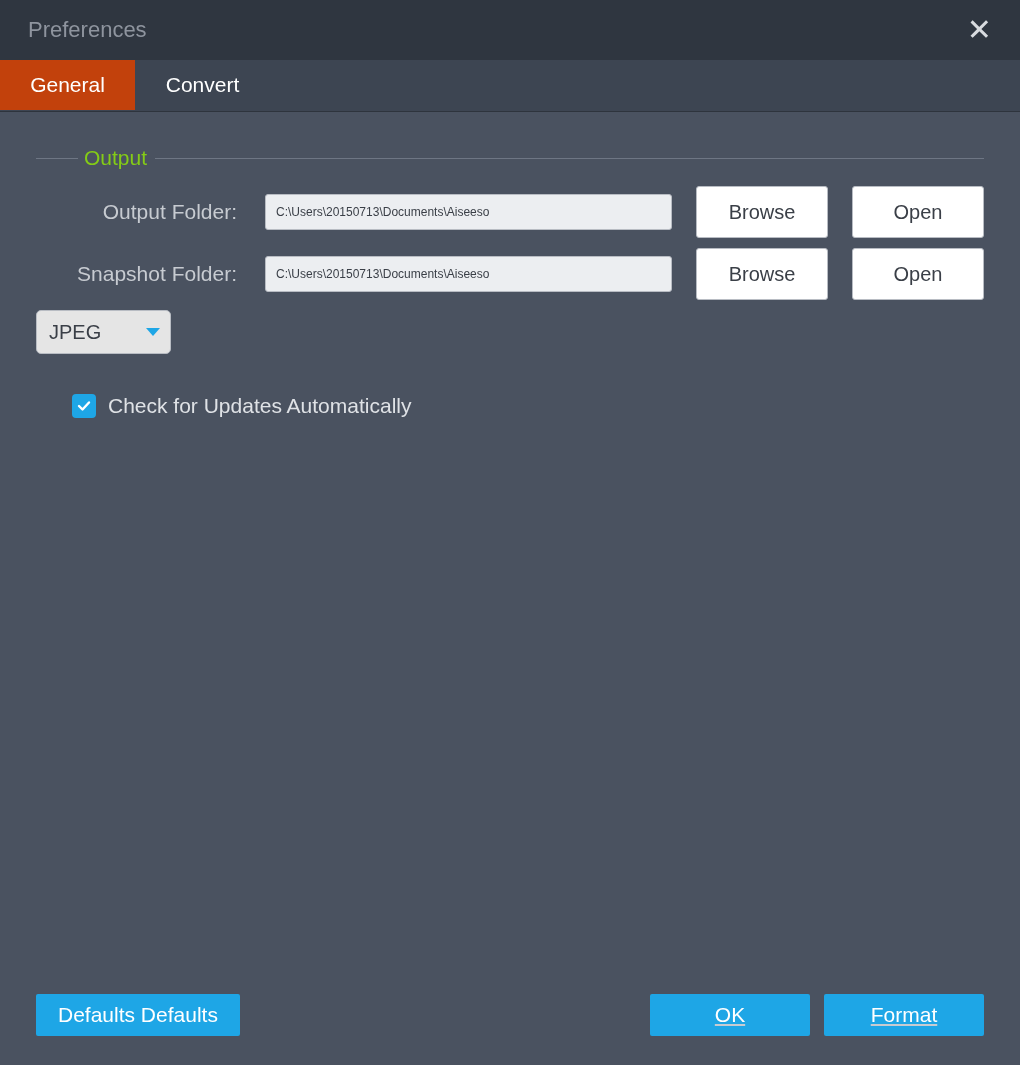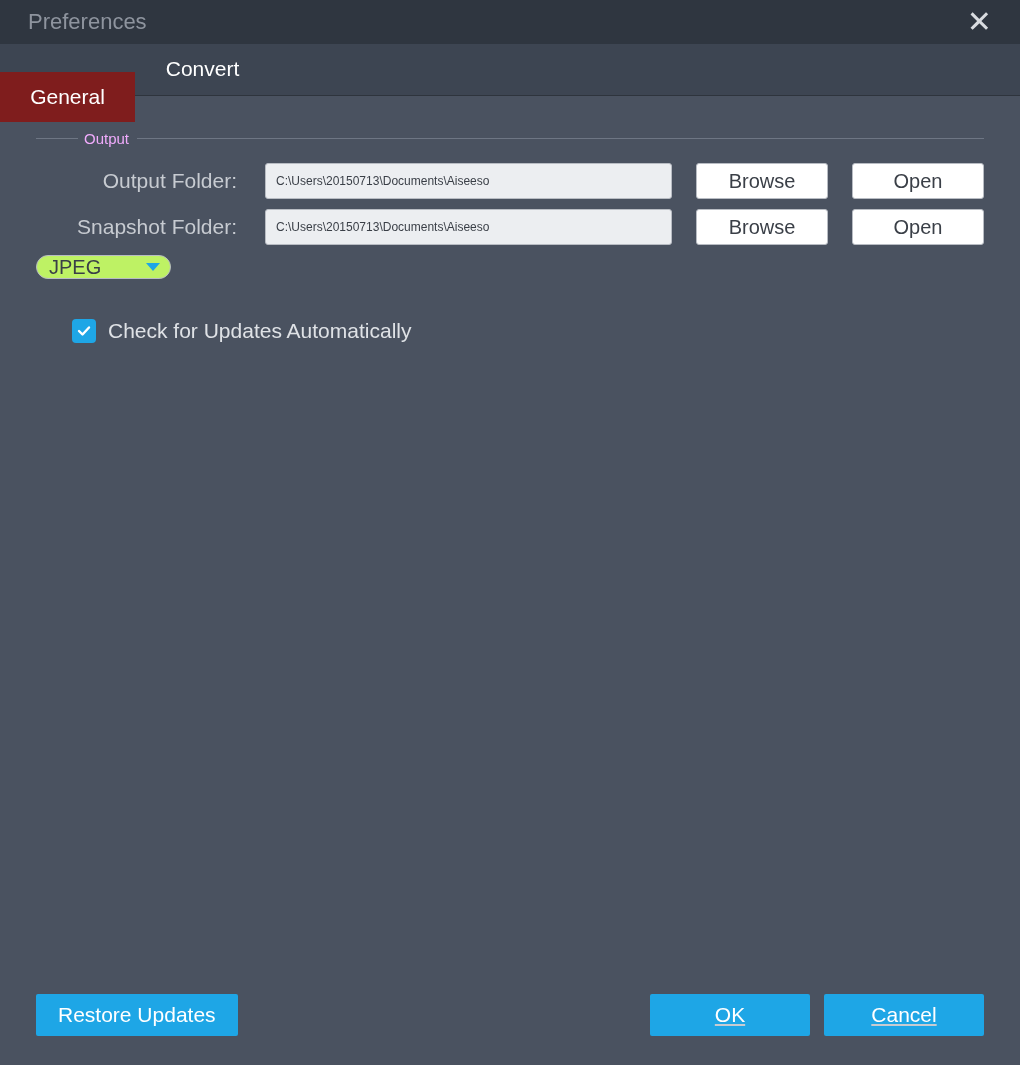--- a/index.html
+++ b/index.html
@@ -5,21 +5,21 @@
   * { box-sizing: border-box; margin: 0; padding: 0; }
   html, body { width: 1020px; height: 1065px; overflow: hidden; }
   body {
     font-family: "Segoe UI", Arial, sans-serif;
     background: #4a5260;
     color: #c7cbd1;
   }
 
   
   .titlebar {
-    height: 44px;
+    height: 60px;
     background: #2f3640;
     display: flex;
     align-items: center;
     justify-content: space-between;
     padding: 0 22px 0 28px;
   }
   .titlebar .title {
     font-size: 22px;
     color: #8e949e;
   }
@@ -44,43 +44,42 @@
     height: 50px;
     padding: 0 22px;
     display: flex;
     align-items: center;
     justify-content: center;
     font-size: 21px;
     color: #ffffff;
     cursor: pointer;
   }
   .tab.active {
-    background: #7f1d1d;
+    background: #c2410c;
     color: #ffffff;
-    margin-top: 28px;
   }
 
   
   .content {
     padding: 34px 36px 0 36px;
   }
 
   .section-header {
     display: flex;
     align-items: center;
     margin: 0 0 16px 0;
   }
   .section-header .dash-left {
     width: 42px;
     height: 1px;
     background: #6e7684;
   }
   .section-header .label {
-    font-size: 15px;
-    color: #f0abfc;
+    font-size: 21px;
+    color: #84cc16;
     padding: 0 8px 0 6px;
     white-space: nowrap;
   }
   .section-header .dash-right {
     flex: 1;
     height: 1px;
     background: #6e7684;
   }
 
   .row {
@@ -107,35 +106,35 @@
     font-size: 12px;
     color: #3a3f47;
     outline: none;
     white-space: nowrap;
     overflow: hidden;
     text-overflow: clip;
   }
 
   .btn-white {
     width: 132px;
-    height: 36px;
+    height: 52px;
     background: #ffffff;
     border: 1px solid #b8bcc3;
     border-radius: 3px;
     font-size: 20px;
     color: #3a3f47;
     cursor: pointer;
   }
 
   .dropdown {
     width: 135px;
-    height: 24px;
-    background: #bef264;
+    height: 44px;
+    background: #e5e5e5;
     border: 1px solid #b8bcc3;
-    border-radius: 14px;
+    border-radius: 5px;
     display: flex;
     align-items: center;
     justify-content: space-between;
     padding: 0 10px 0 12px;
     cursor: pointer;
   }
   .dropdown .val {
     font-size: 20px;
     color: #3a3f47;
   }
@@ -249,18 +248,18 @@
           <path d="M3 8 L6.5 11.5 L13 4.5" stroke="#ffffff" stroke-width="2.4" fill="none" stroke-linecap="round" stroke-linejoin="round"></path>
         </svg>
       </div>
       <div class="clabel">Check for Updates Automatically</div>
     </div>
   </div>
 
 </div>
 
 <div class="footer">
-  <button class="btn-blue">Restore Updates</button>
+  <button class="btn-blue">Defaults Defaults</button>
   <div class="footer-right">
     <button class="btn-blue">OK</button>
-    <button class="btn-blue">Cancel</button>
+    <button class="btn-blue">Format</button>
   </div>
 </div>
 
 </body></html>

